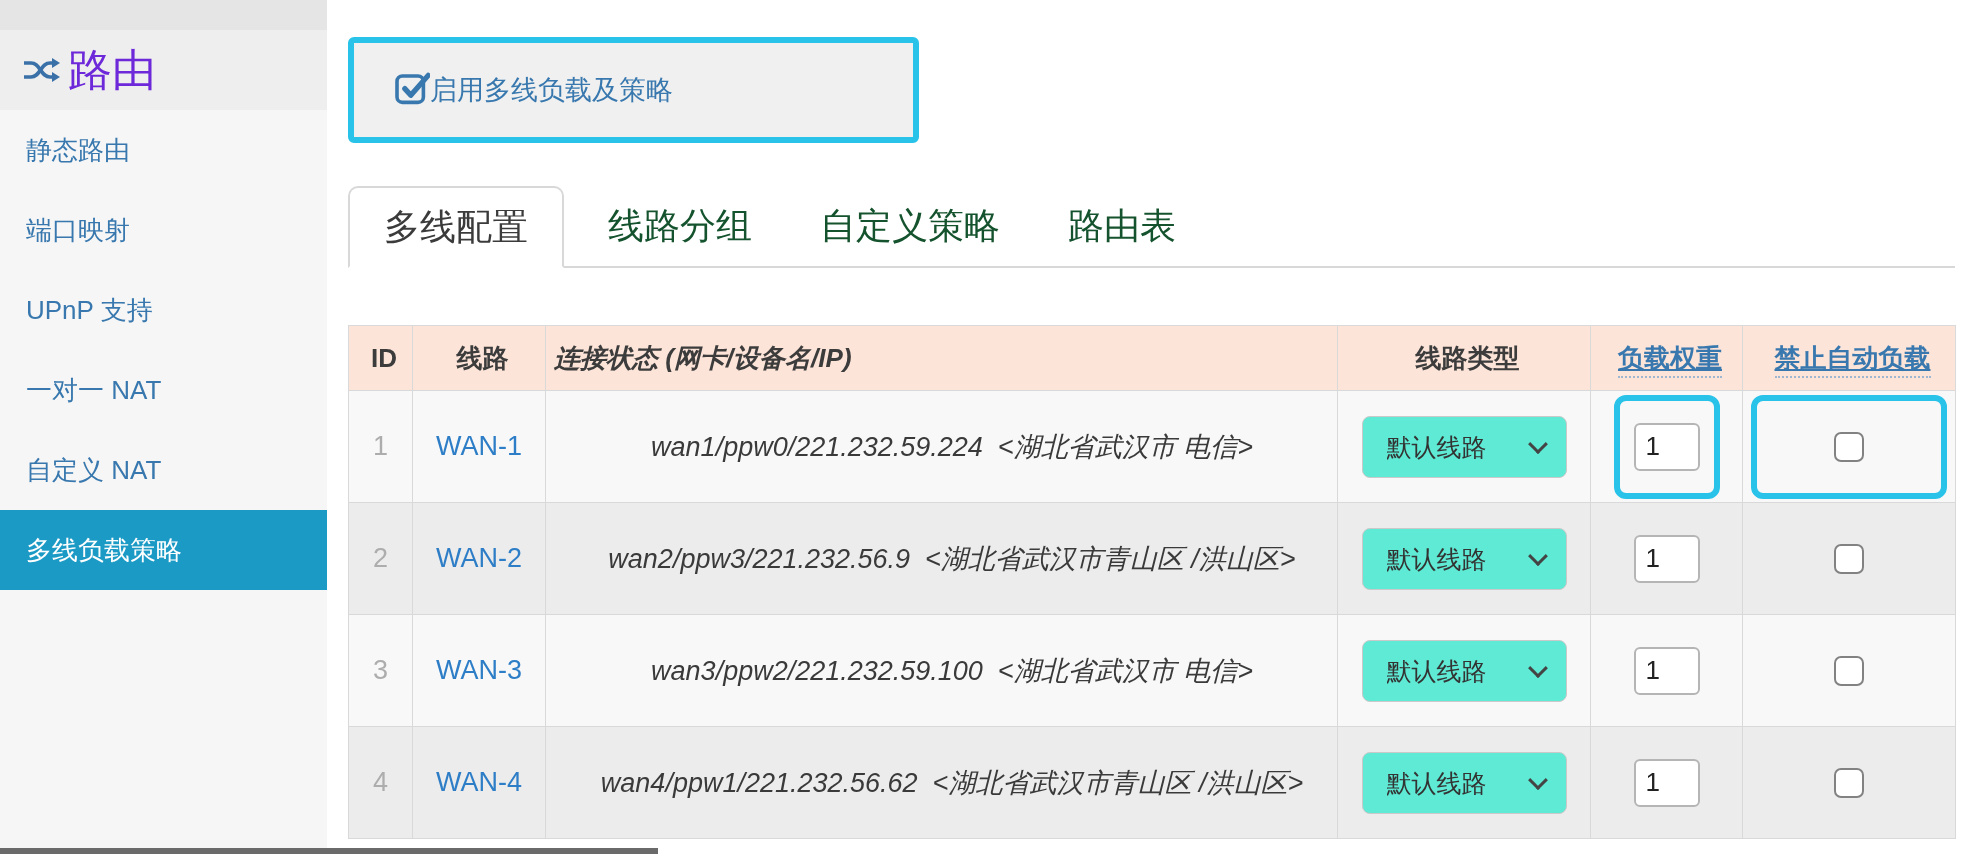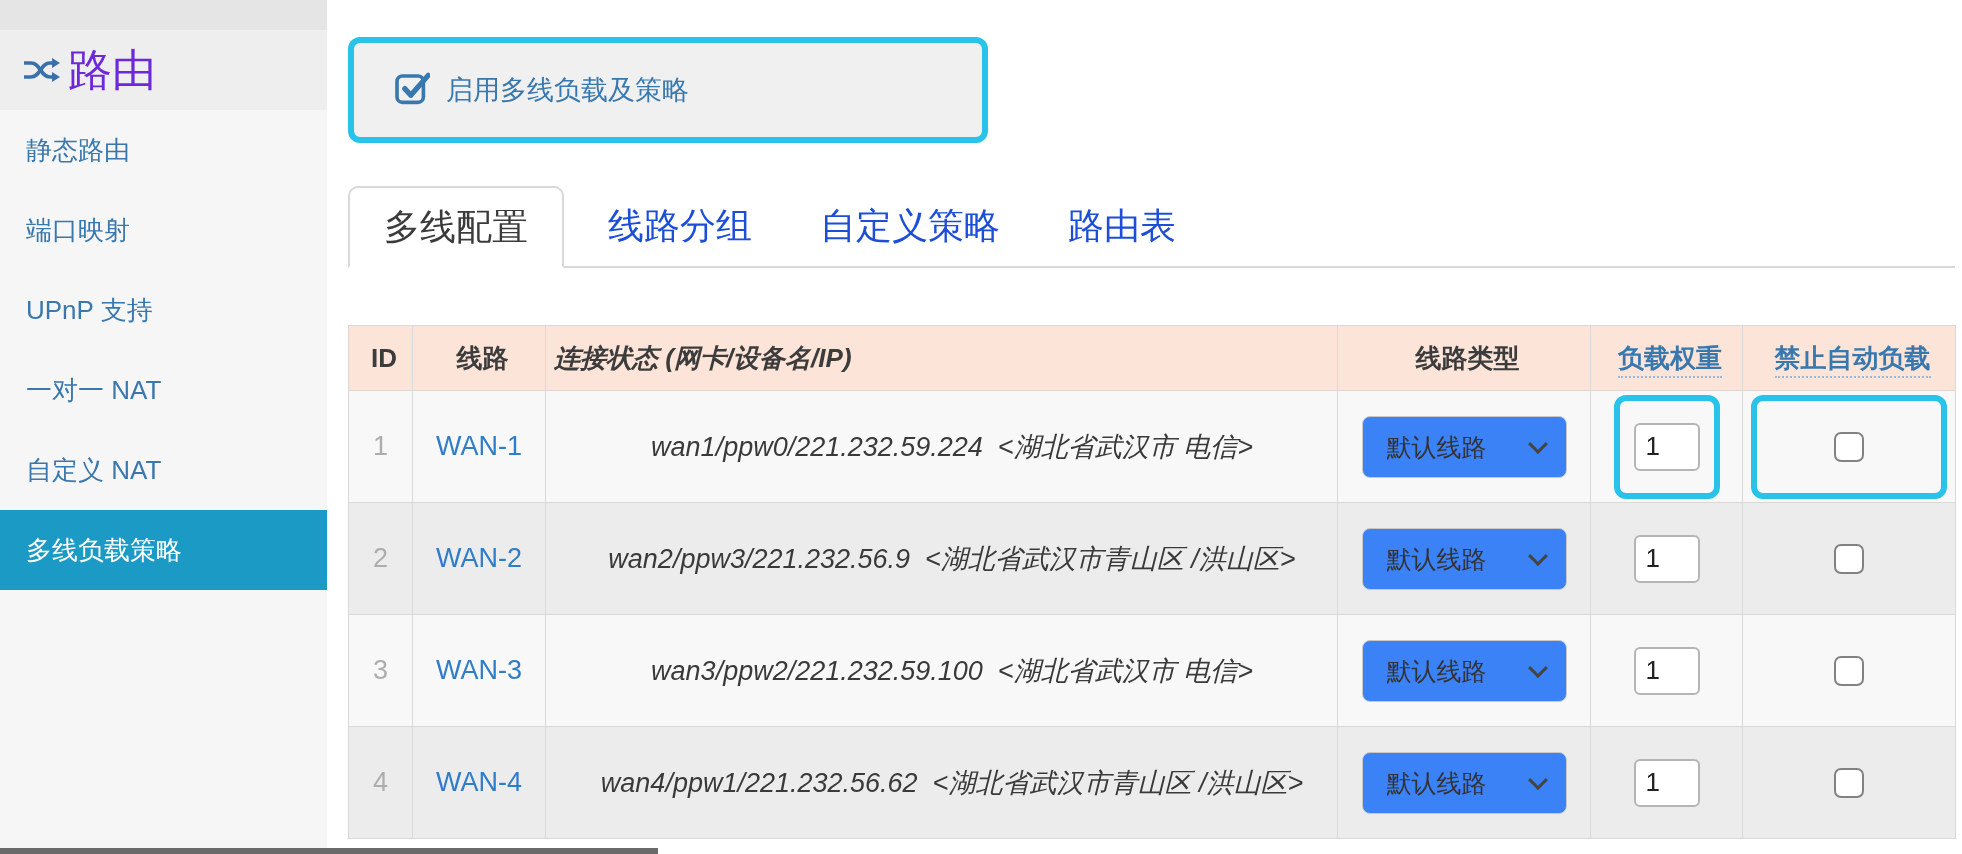--- a/index.html
+++ b/index.html
@@ -12,49 +12,49 @@
   .sidebar-topstrip{position:absolute;left:0;top:0;width:327px;height:30px;background:#e5e5e5;}
   .sidebar-title{position:absolute;left:22px;top:30px;height:80px;display:flex;align-items:center;gap:8px;
     color:#6d28d9;font-size:44px;}
   .sidebar-title svg{display:block;}
   .menu{position:absolute;left:0;top:110px;width:327px;}
   .menu-item{height:80px;display:flex;align-items:center;padding-left:26px;box-sizing:border-box;
     color:#3878ae;font-size:26px;cursor:pointer;}
   .menu-item.active{background:#1b9ac5;color:#ffffff;}
 
   
-  .enable-box{position:absolute;left:348px;top:37px;width:640px;height:106px;box-sizing:border-box;
-    border:6px solid #29c3e9;border-radius:12px;background:#f0f0f0;
-    display:flex;align-items:center;padding-left:40px;gap:16px;}
+  .enable-box{position:absolute;left:348px;top:37px;width:571px;height:106px;box-sizing:border-box;
+    border:6px solid #29c3e9;border-radius:6px;background:#f0f0f0;
+    display:flex;align-items:center;padding-left:40px;gap:0;}
   .enable-label{color:#3878ae;font-size:27px;}
 
   
   .tabs{position:absolute;left:348px;top:186px;width:1607px;height:80px;display:flex;align-items:stretch;
     border-bottom:2px solid #d8d8d8;box-sizing:content-box;}
   .tab{display:flex;align-items:center;font-size:36px;cursor:pointer;}
   .tab.active{background:#fff;border:2px solid #d8d8d8;border-bottom:2px solid #fff;margin-bottom:-2px;
     border-radius:10px 10px 0 0;padding:0 34px;color:#3b3b3b;}
-  .tab.plain{padding:0 24px;margin-left:20px;color:#1d4ed8;}
+  .tab.plain{padding:0 24px;margin-left:20px;color:#14532d;}
 
   
   table.lines{position:absolute;left:348px;top:325px;width:1607px;border-collapse:collapse;table-layout:fixed;}
   table.lines th,table.lines td{border:1px solid #d9d9d9;box-sizing:border-box;}
   table.lines thead th{height:65px;background:#fce4d9;color:#3c3c3c;font-size:26px;font-weight:bold;padding-left:8px;}
   th.left,td.status{text-align:left;padding-left:22px;font-style:italic;}
-  .hdr-link{color:#3878ae;border-bottom:2px dotted #9fb6d0;padding-bottom:3px;cursor:pointer;}
+  .hdr-link{color:#3878ae;border-bottom:2px dotted #9fb6d0;padding-bottom:3px;cursor:pointer;text-decoration:underline;}
   table.lines tbody td{height:112px;font-size:27px;text-align:center;vertical-align:middle;}
   tbody tr:nth-child(odd){background:#f8f8f8;}
   tbody tr:nth-child(even){background:#ececec;}
   td.idcell{color:#adadad;}
   td.linecell a{color:#2e7ec7;text-decoration:none;cursor:pointer;}
   td.status{color:#3a3a3a;white-space:pre-wrap;}
 
   
   .sel-wrap{position:relative;display:inline-block;}
-  select.linetype{appearance:none;-webkit-appearance:none;width:205px;height:62px;background:#3b82f6;
+  select.linetype{appearance:none;-webkit-appearance:none;width:205px;height:62px;background:#5eead4;
     border:1px solid #c9c9c9;border-radius:8px;font-size:25px;color:#333;
     padding:0 44px 0 24px;font-family:inherit;cursor:pointer;}
   .sel-wrap::after{content:"";position:absolute;right:22px;top:50%;width:11px;height:11px;
     border-right:3px solid #444;border-bottom:3px solid #444;
     transform:translateY(-70%) rotate(45deg);pointer-events:none;}
 
   
   .weight-input{width:66px;height:48px;box-sizing:border-box;border:2px solid #b5b5b5;border-radius:6px;
     background:#fff;font-size:26px;padding-left:10px;font-family:inherit;color:#222;}
   .cb{appearance:none;-webkit-appearance:none;width:30px;height:30px;background:#fff;

